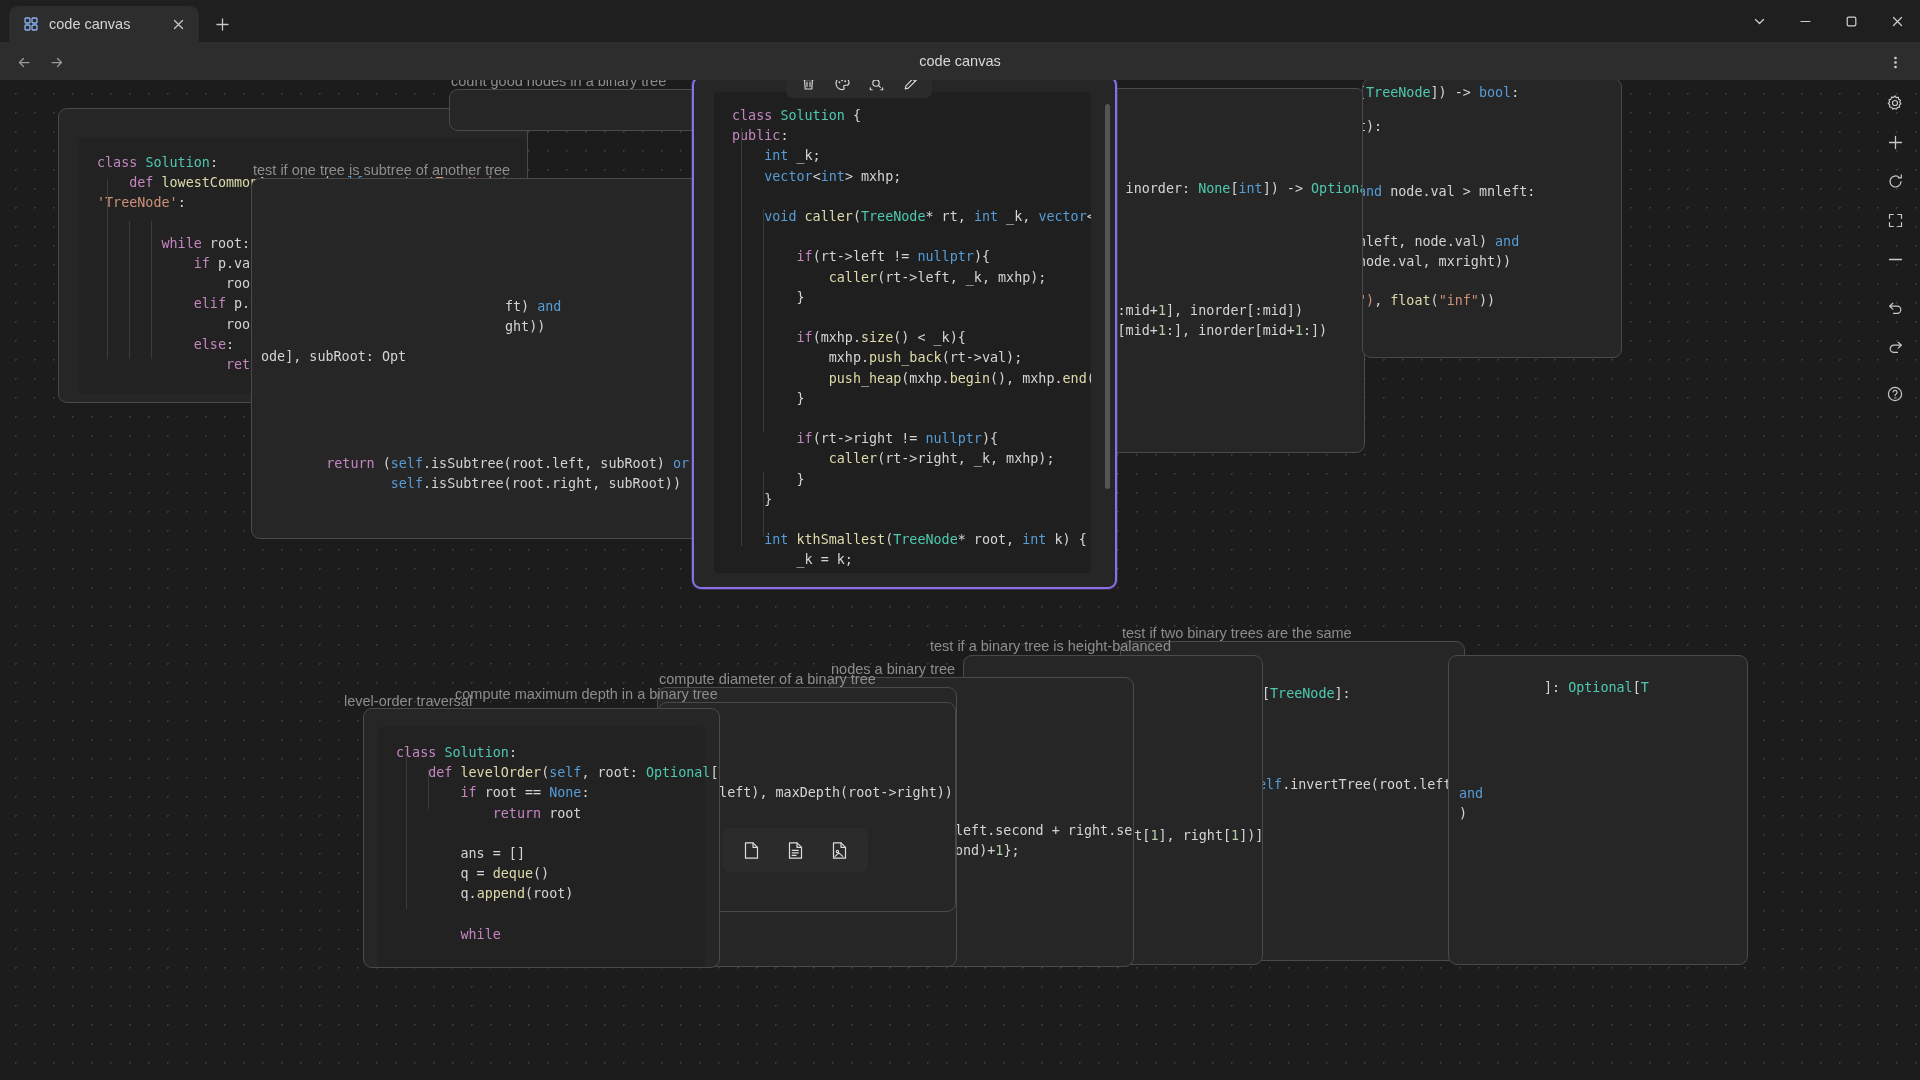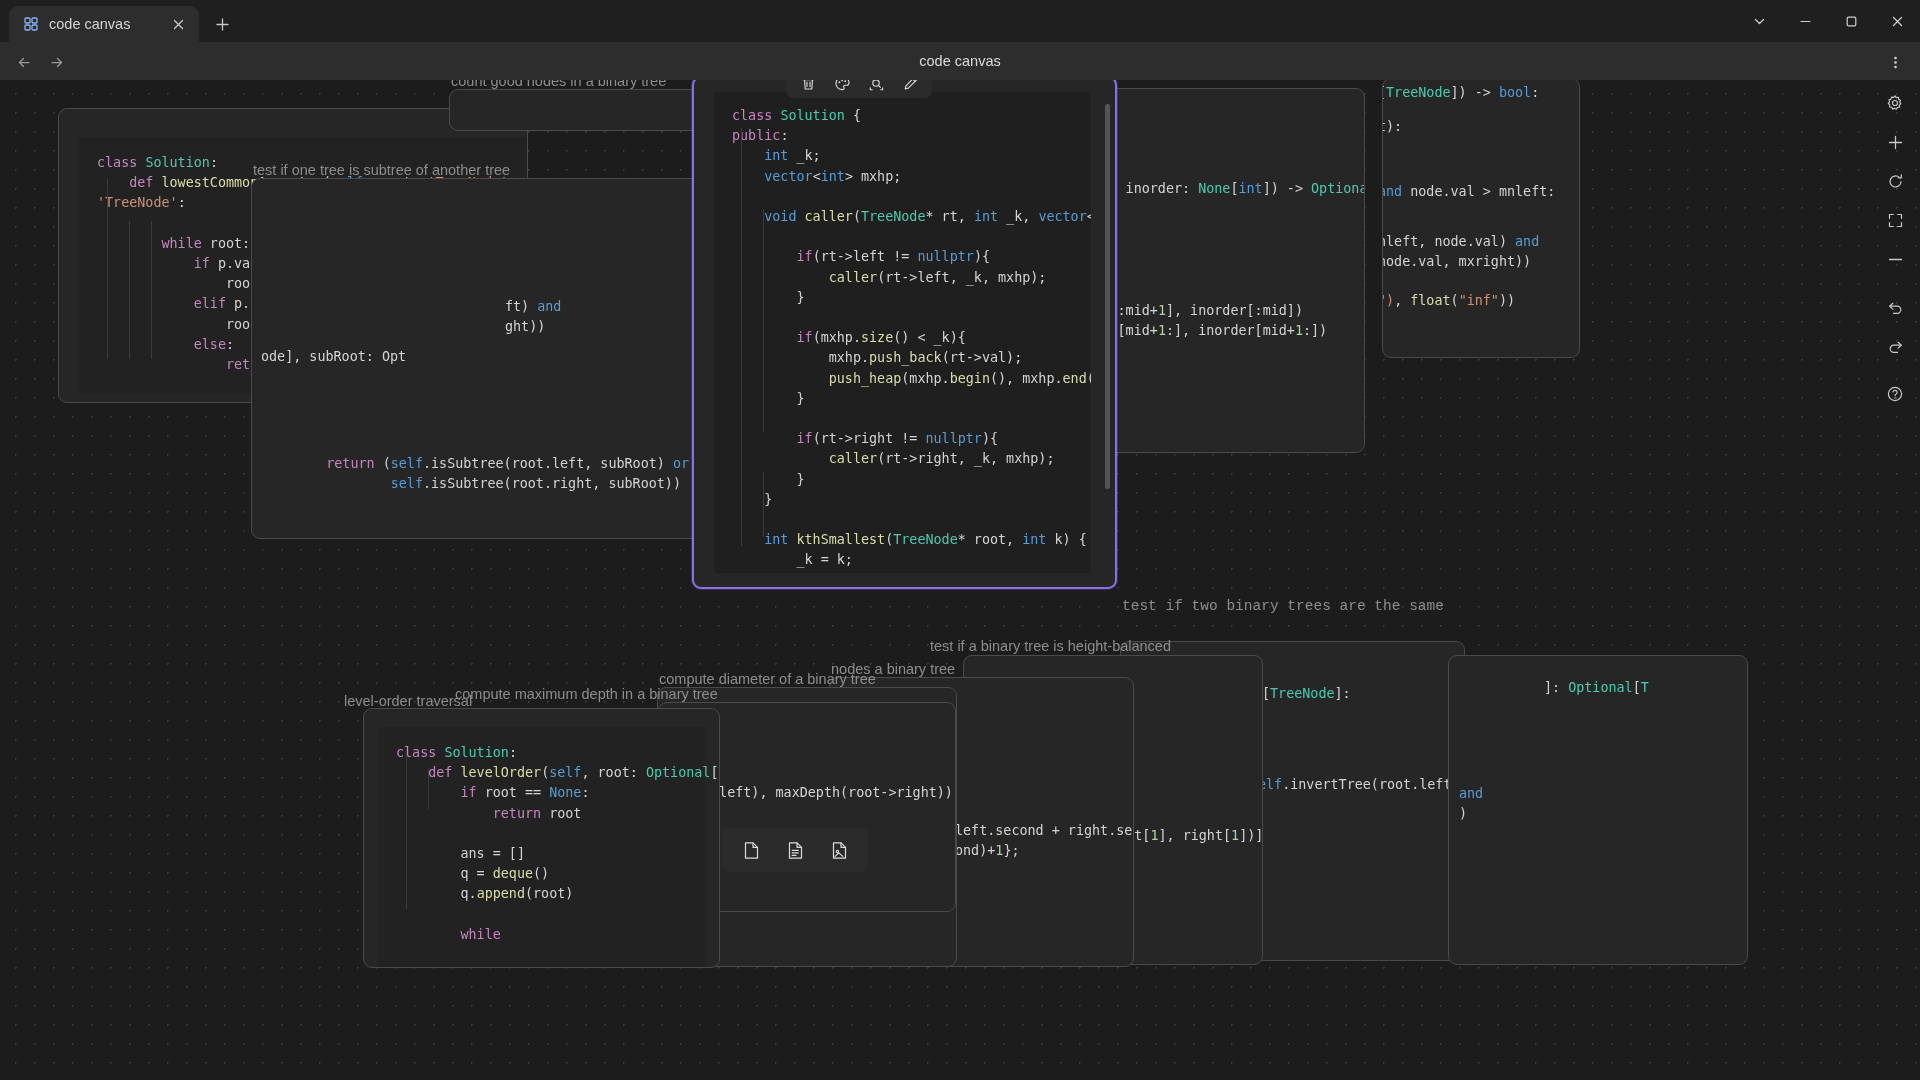--- a/index.html
+++ b/index.html
@@ -252,21 +252,21 @@
     <div class="card-body">
       <pre class="code" style="position:absolute; left:4px; top:90px;">ist[<span class="kw2">int</span>], inorder: <span class="ty">None</span>[<span class="kw2">int</span>]) -&gt; <span class="ty">Optional</span>
 der:</pre>
       <pre class="code" style="position:absolute; left:4px; top:172px;">)
 [<span class="num">0</span>])</pre>
       <pre class="code" style="position:absolute; left:4px; top:212px;">reorder[<span class="num">1</span>:mid+<span class="num">1</span>], inorder[:mid])
 (preorder[mid+<span class="num">1</span>:], inorder[mid+<span class="num">1</span>:])</pre>
     </div>
   </div>
 
-  <div class="card" style="left:1362px; top:-2px; width:198px; height:280px;margin-left:20px;">
+  <div class="card" style="left:1362px; top:-2px; width:260px; height:280px;">
     <div class="card-body">
       <pre class="code" style="position:absolute; left:-5px; top:4px;">[<span class="ty">TreeNode</span>]) -&gt; <span class="kw2">bool</span>:</pre>
       <pre class="code" style="position:absolute; left:-5px; top:38px;">t):</pre>
       <pre class="code" style="position:absolute; left:-5px; top:103px;text-align:right;"><span class="kw2">and</span> node.val &gt; mnleft:</pre>
       <pre class="code" style="position:absolute; left:-5px; top:153px;">nleft, node.val) <span class="kw2">and</span>
 node.val, mxright))</pre>
       <pre class="code" style="position:absolute; left:-5px; top:212px;"><span class="st">")</span>, <span class="fn">float</span>(<span class="st">"inf"</span>))</pre>
     </div>
   </div>
 
@@ -333,21 +333,21 @@
         <span class="fn">make_heap</span>(mxhp.<span class="fn">begin</span>(), mxhp.<span class="fn">end</span>());
         (root, k, mxhp);
 
          mxhp[];
     }
 };</pre>
     </div>
     <div id="active-scrollbar"></div>
   </div>
 
-  <div class="card-label" style="left:1122px; top:518px;font-family:Liberation Mono, monospace;">test if two binary trees are the same</div>
+  <div class="card-label" style="left:1122px; top:545px;">test if two binary trees are the same</div>
   <div class="card" style="left:1120px; top:561px; width:345px; height:320px;">
     <div class="card-body">
       <pre class="code" style="position:absolute; left:12px; top:42px;">de]) -&gt; <span class="ty">Optional</span>[<span class="ty">TreeNode</span>]:</pre>
       <pre class="code" style="position:absolute; left:8px; top:133px;">e(root.right), <span class="kw2">self</span>.invertTree(root.left)</pre>
     </div>
   </div>
 
   <div class="card-label" style="left:930px; top:558px;">test if a binary tree is height-balanced</div>
   <div class="card" style="left:963px; top:575px; width:300px; height:310px;">
     <div class="card-body">

